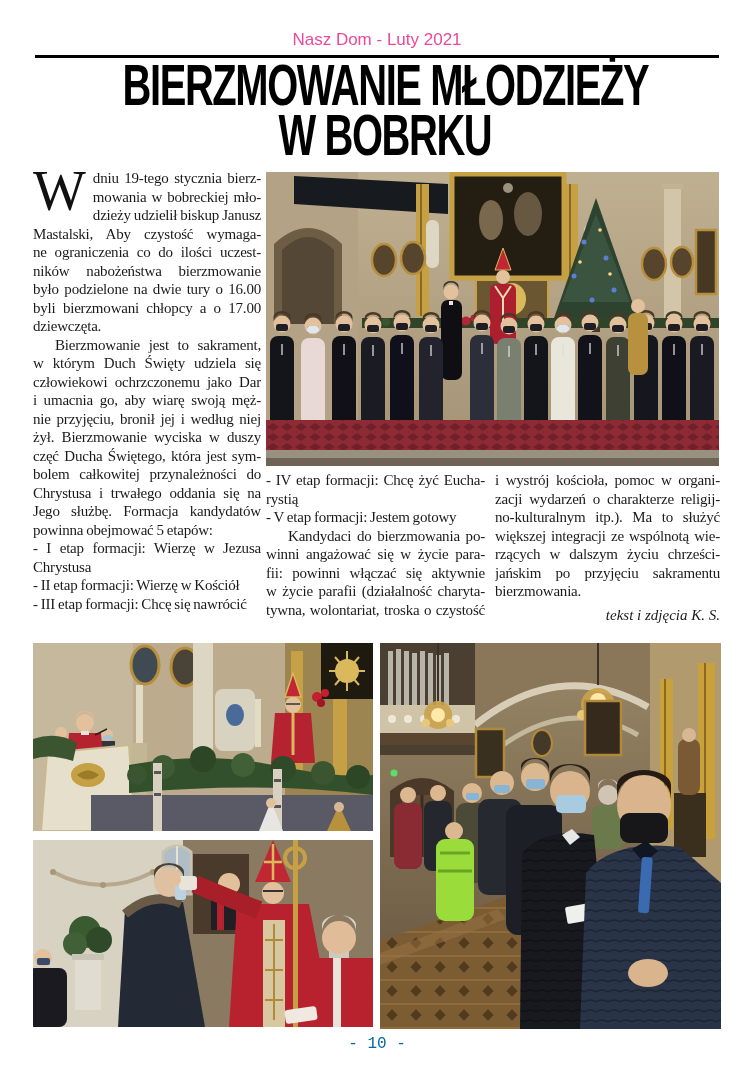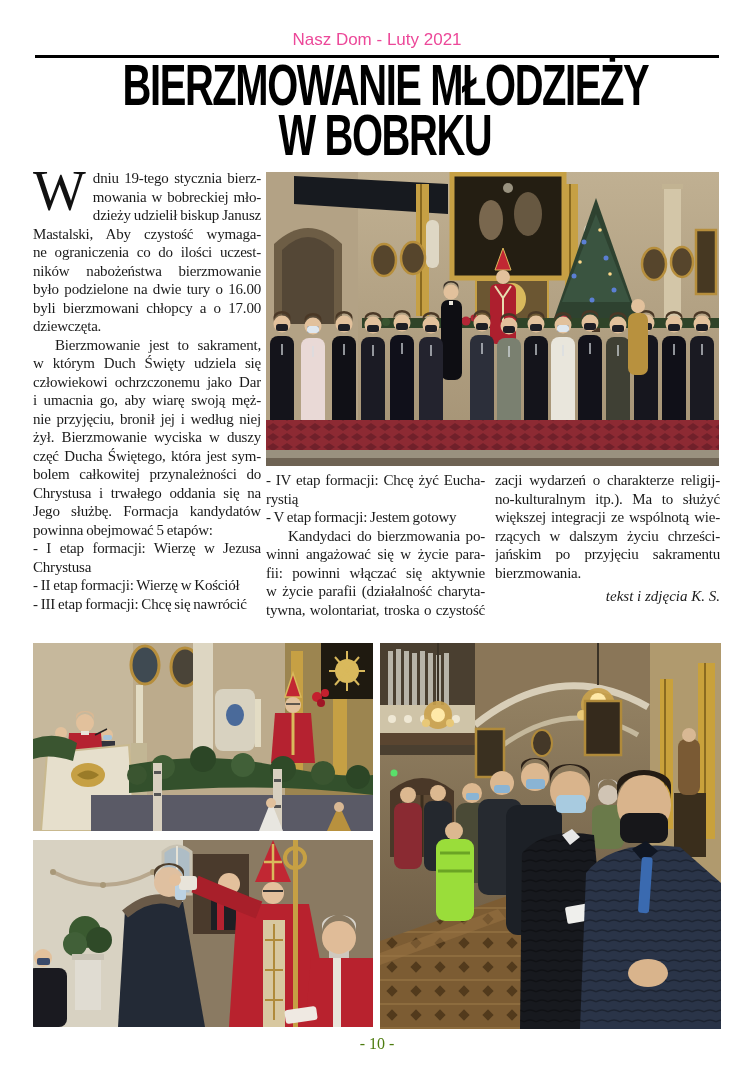--- a/index.html
+++ b/index.html
@@ -28,21 +28,21 @@
   .credit{margin-top:5px;text-align:right;font-style:italic;font-size:15px;}
   
   .photo{position:absolute;overflow:hidden;}
   .photo svg{display:block;}
   .photo-top{left:266px;top:172px;width:453px;height:294px;}
   .photo-a{left:33px;top:643px;width:340px;height:188px;}
   .photo-b{left:33px;top:840px;width:340px;height:187px;}
   .photo-c{left:380px;top:643px;width:341px;height:386px;}
   
   .pageno{position:absolute;top:1035px;left:0;width:754px;text-align:center;
-          font-family:Liberation Serif, serif;font-size:16px;color:#4d7c0f;}
+          font-family:Liberation Mono, monospace;font-size:16px;color:#0369a1;}
 </style>
 </head>
 <body>
 
 <div class="page">
 
   <div class="masthead">Nasz Dom - Luty 2021</div>
   <div class="masthead-rule"></div>
 
   <div class="title">
@@ -202,20 +202,21 @@
         <div class="tl ind">Kandydaci do bierzmowania po-</div>
         <div class="tl">winni angażować się w życie para-</div>
         <div class="tl">fii: powinni włączać się aktywnie</div>
         <div class="tl">w życie parafii (działalność charyta-</div>
         <div class="tl">tywna, wolontariat, troska o czystość</div>
       </div>
   </div>
 
   <div class="col col-right">
     <div>
+        <div class="tl">i wystrój kościoła, pomoc w organi-</div>
         <div class="tl">zacji wydarzeń o charakterze religij-</div>
         <div class="tl">no-kulturalnym itp.). Ma to służyć</div>
         <div class="tl">większej integracji ze wspólnotą wie-</div>
         <div class="tl">rzących w dalszym życiu chrześci-</div>
         <div class="tl">jańskim po przyjęciu sakramentu</div>
         <div class="tl end">bierzmowania.</div>
       </div>
     <div class="credit">tekst i zdjęcia K. S.</div>
   </div>
 

